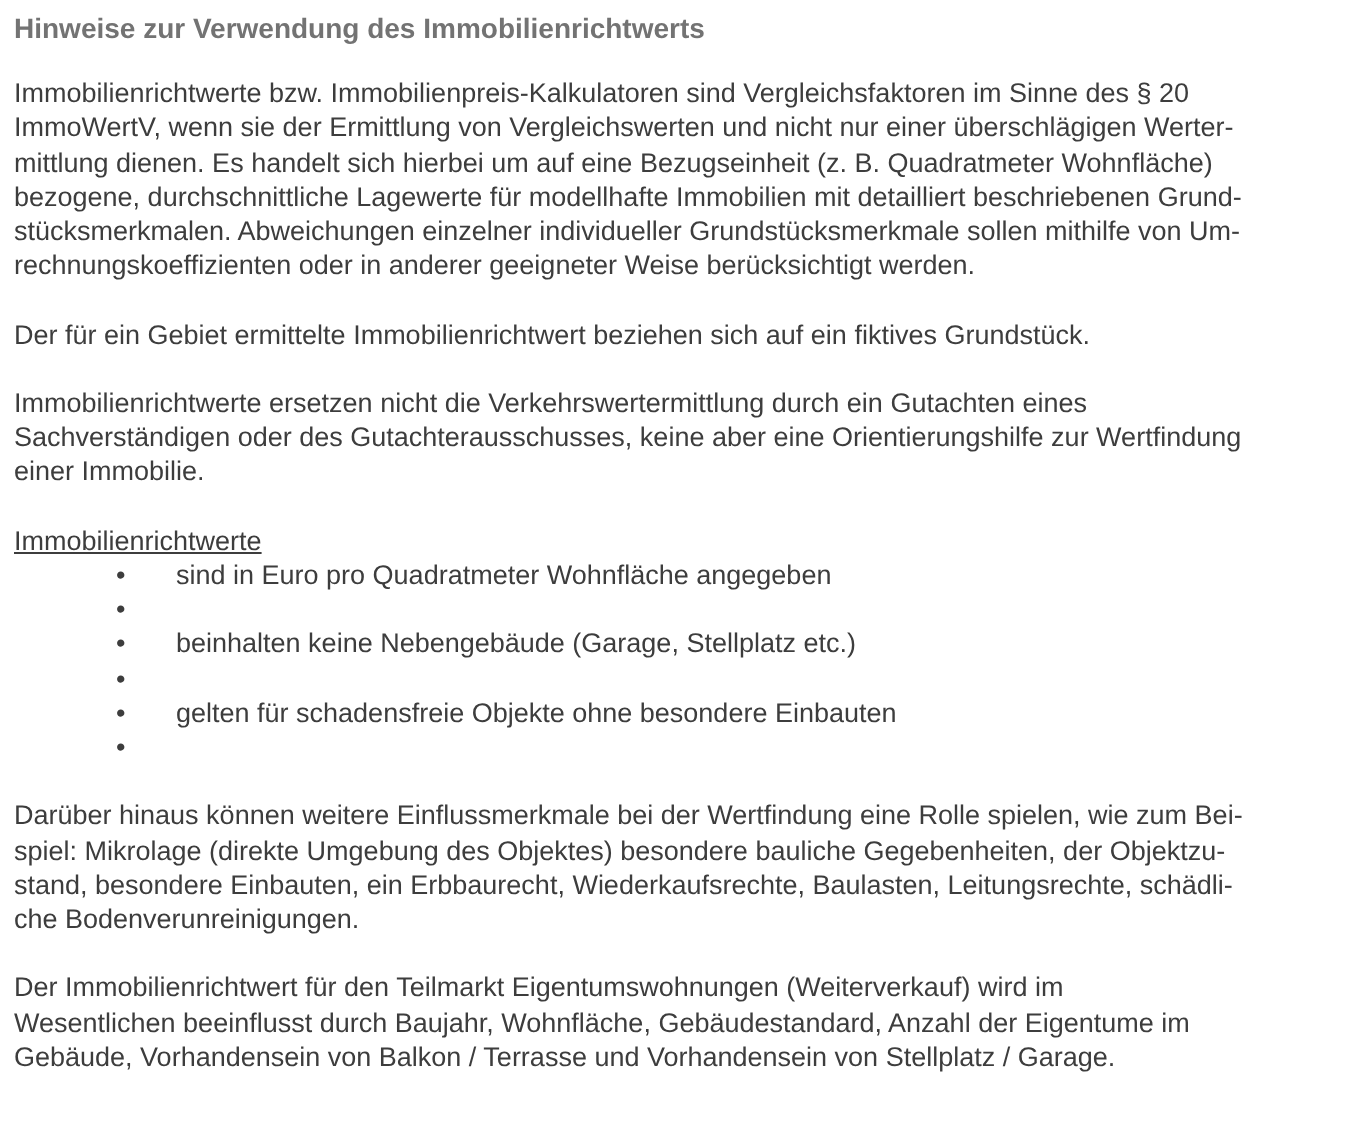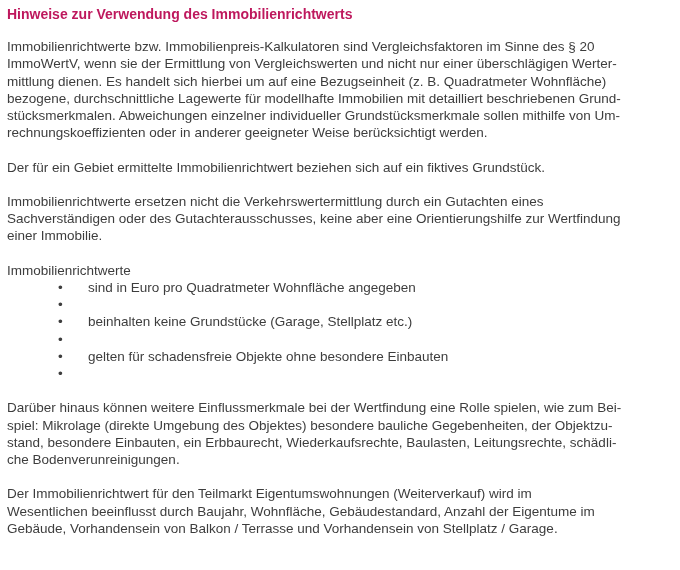--- a/index.html
+++ b/index.html
@@ -15,30 +15,31 @@
     padding: 6px 8px 0 7px;
     font-family: "Liberation Sans", "DejaVu Sans", sans-serif;
     font-size: 13.5px;
     line-height: 17.2px;
     color: #3d3d3d;
     -webkit-font-smoothing: antialiased;
   }
   .doc-title {
     font-size: 14px;
     font-weight: bold;
-    color: #be185d;
+    color: #737373;
     margin: 0 0 15px 0;
     line-height: 17.2px;
   }
   .para {
     white-space: pre-line;
     margin: 0 0 17.2px 0;
   }
   .list-intro {
     margin: 0;
+    text-decoration: underline;
   }
   .bullets {
     margin: 0 0 17.2px 0;
     padding: 0;
   }
   .bullet-row {
     display: flex;
     align-items: flex-start;
   }
   .bullet-marker {
@@ -80,21 +81,21 @@
       <span class="bullet-marker">•</span>
       <span class="bullet-text">sind in Euro pro Quadratmeter Wohnfläche angegeben</span>
     </div>
 
     <div class="bullet-row">
       <span class="bullet-marker">•</span>
     </div>
 
     <div class="bullet-row">
       <span class="bullet-marker">•</span>
-      <span class="bullet-text">beinhalten keine Grundstücke (Garage, Stellplatz etc.)</span>
+      <span class="bullet-text">beinhalten keine Nebengebäude (Garage, Stellplatz etc.)</span>
     </div>
 
     <div class="bullet-row">
       <span class="bullet-marker">•</span>
     </div>
 
     <div class="bullet-row">
       <span class="bullet-marker">•</span>
       <span class="bullet-text">gelten für schadensfreie Objekte ohne besondere Einbauten</span>
     </div>

